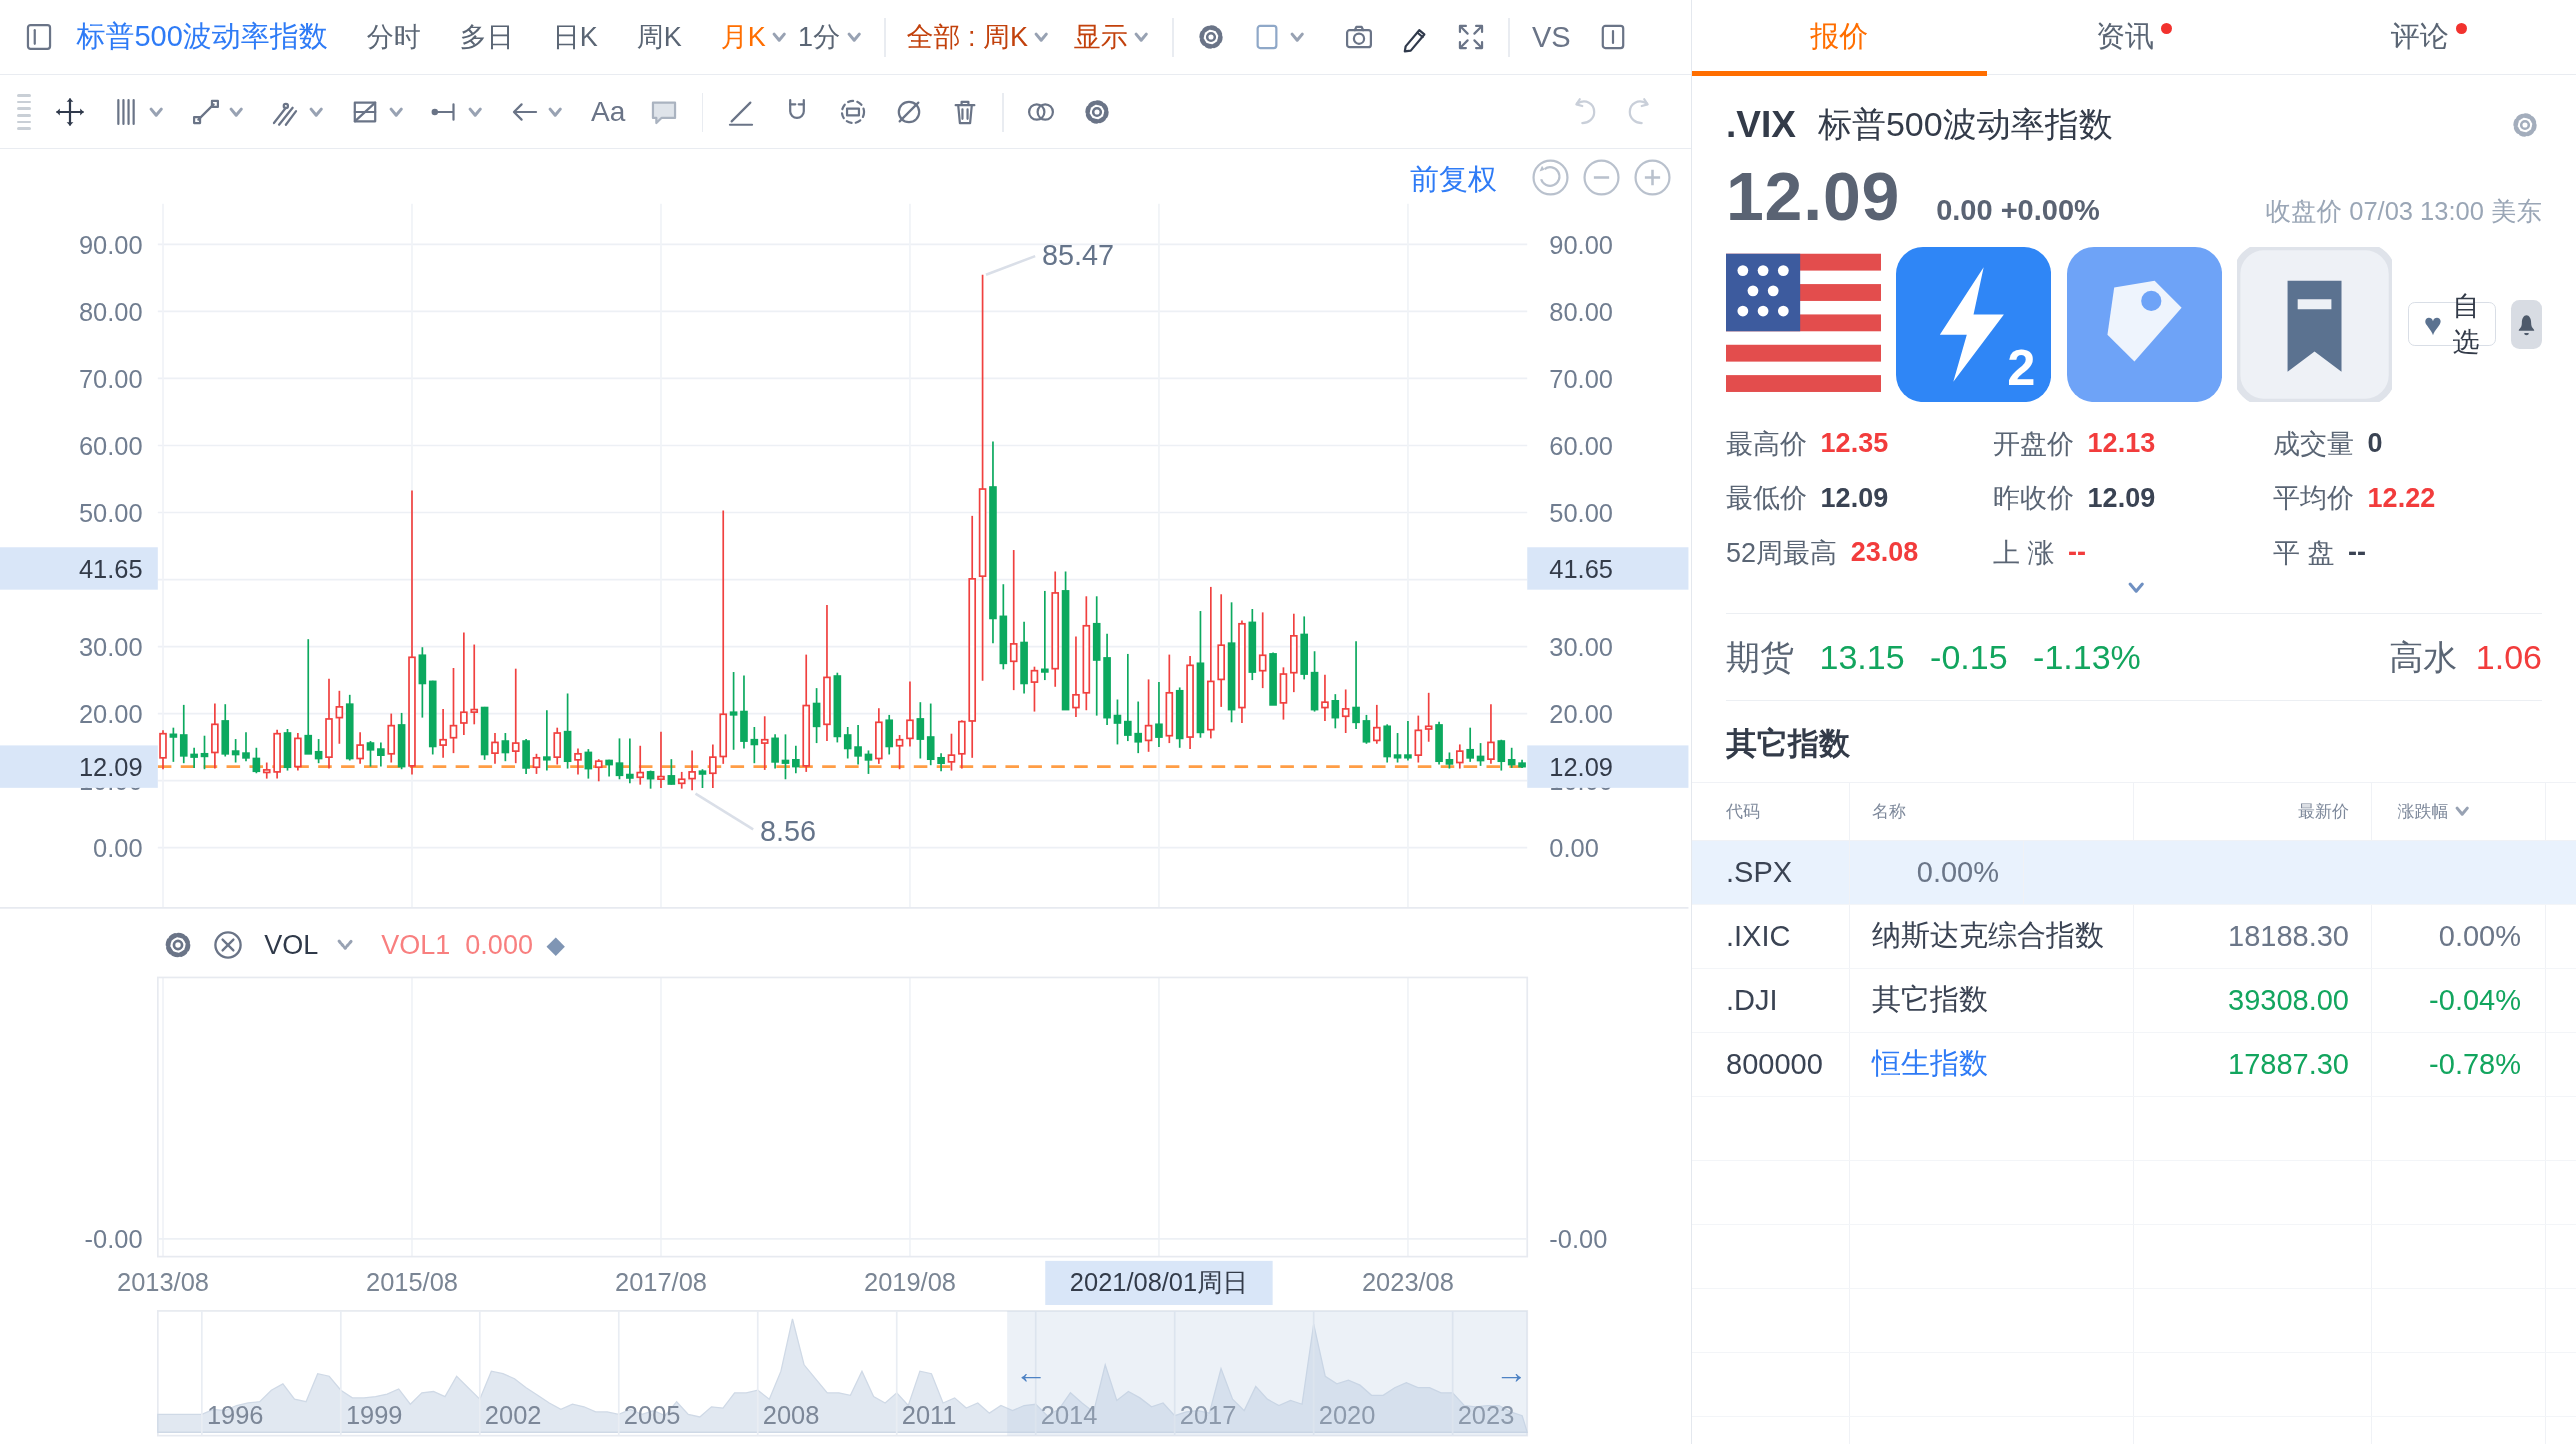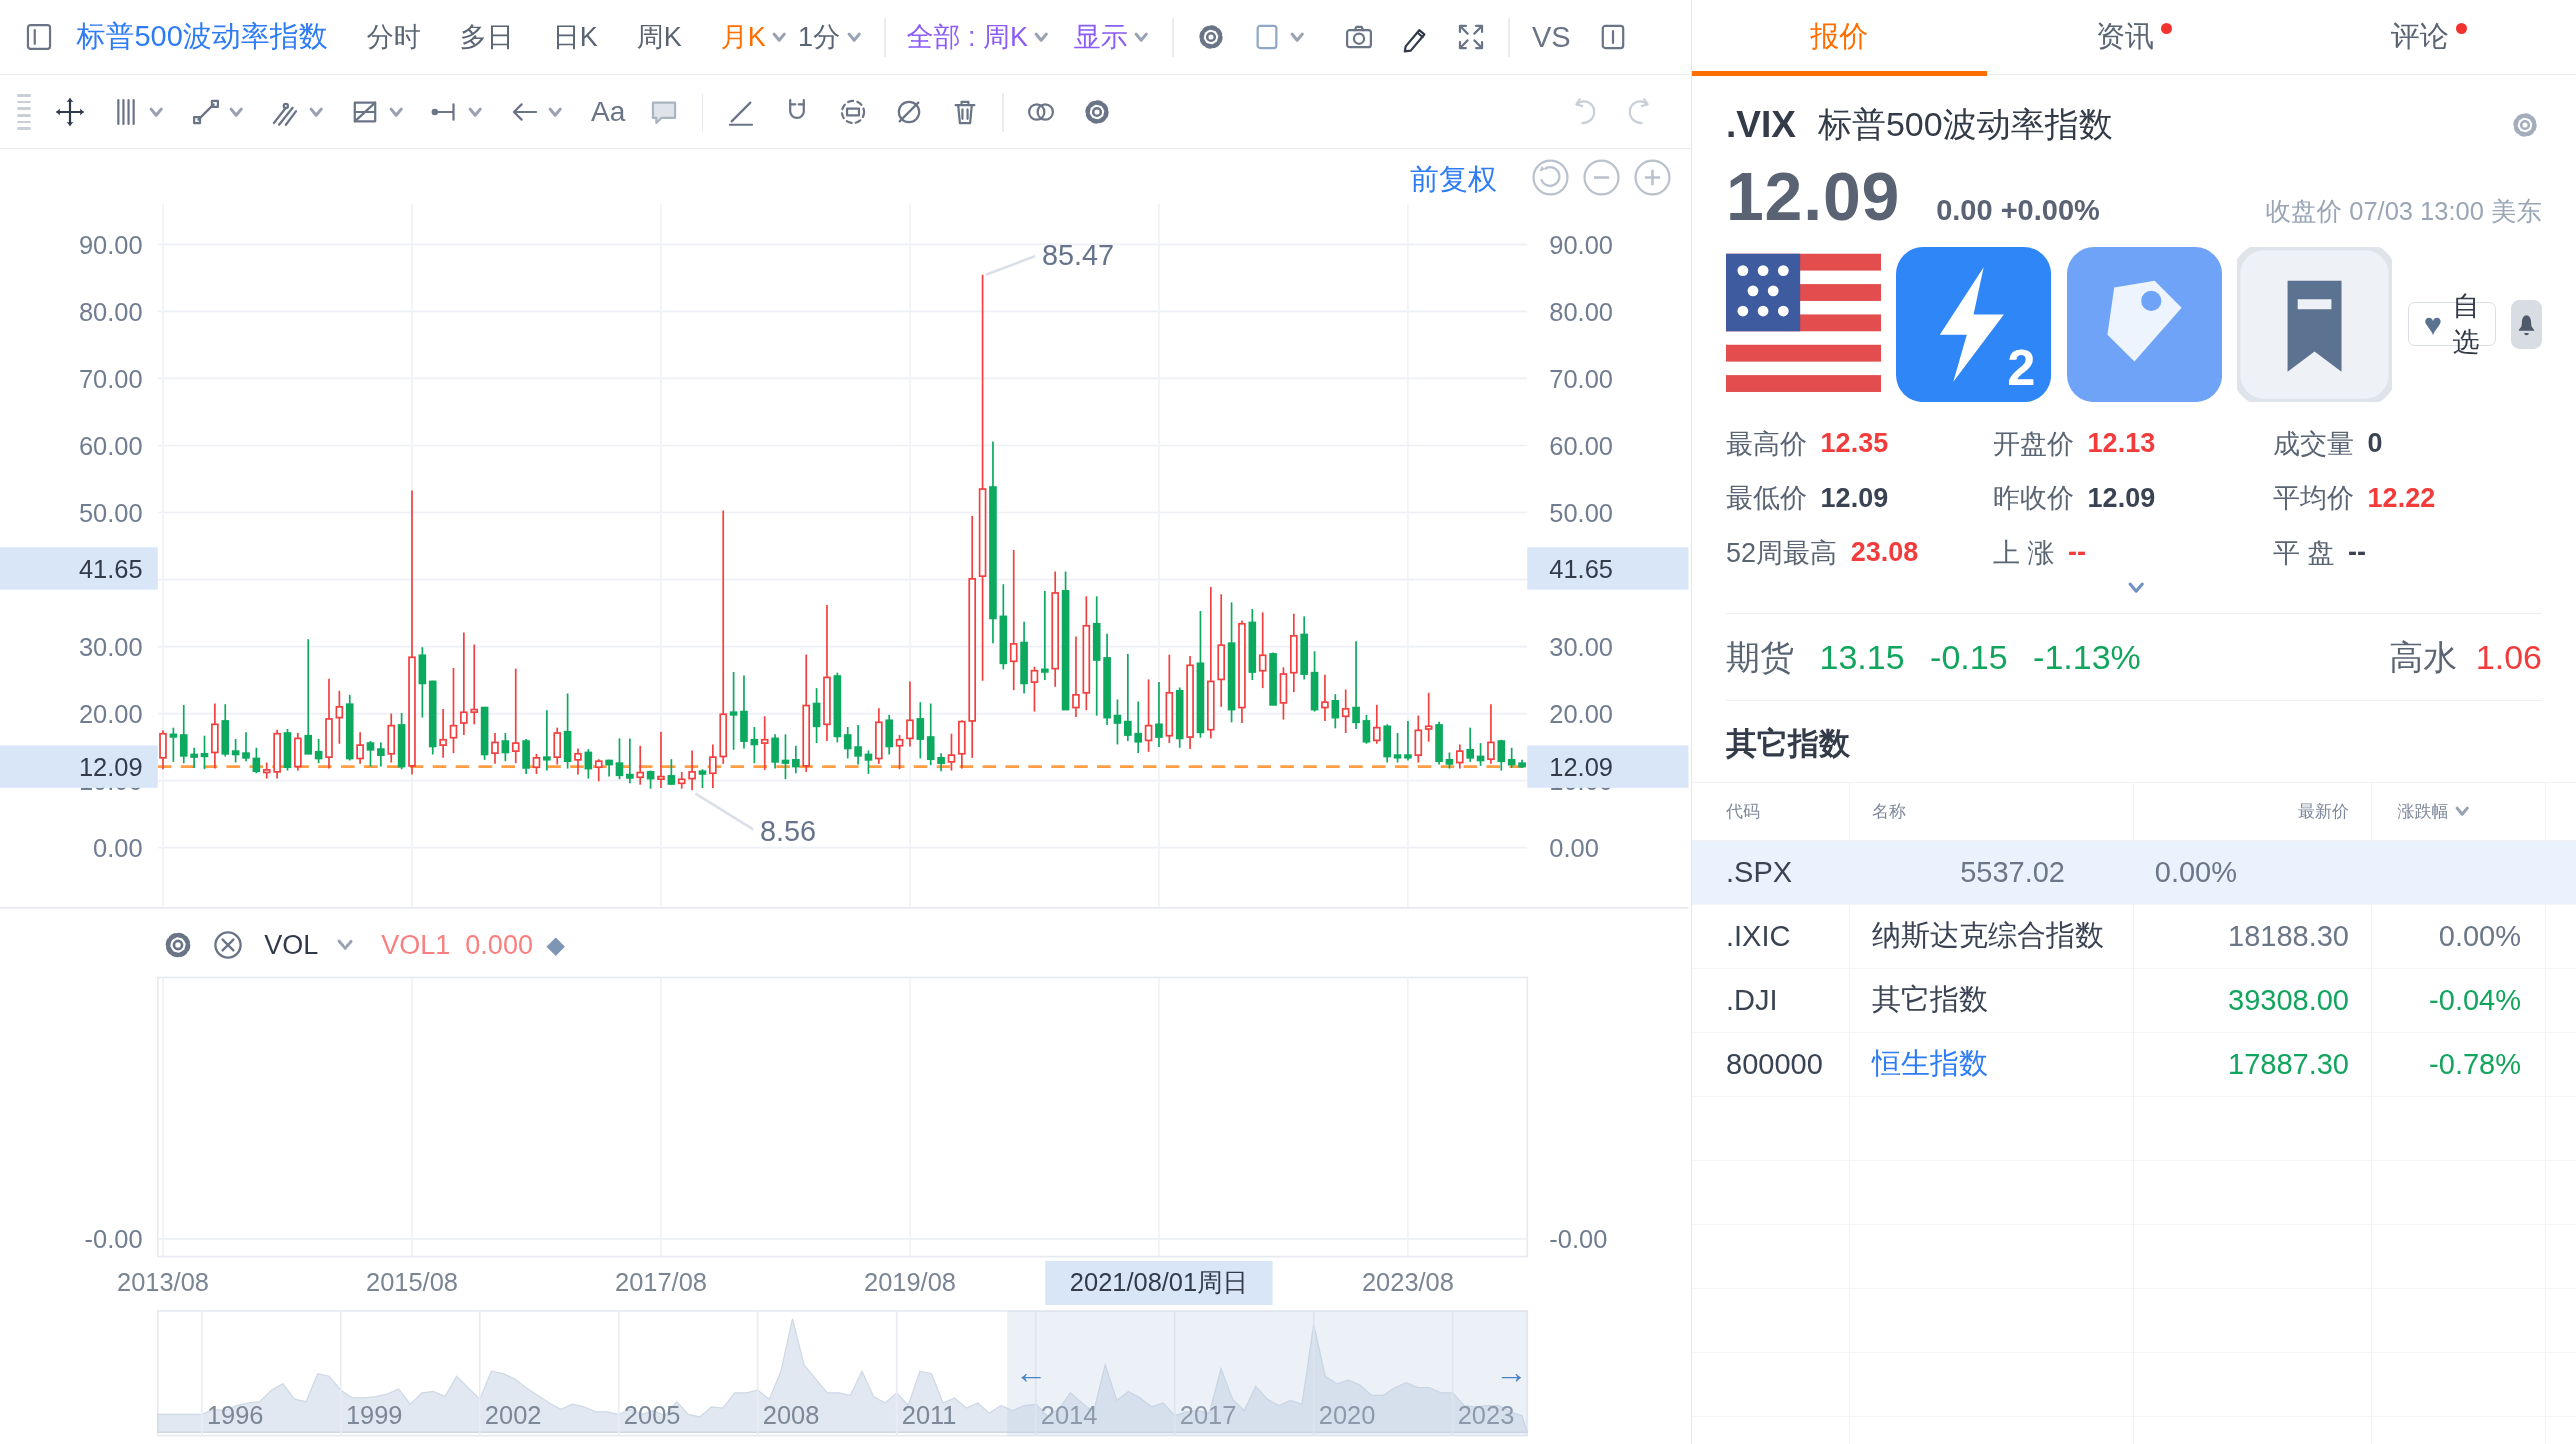--- a/index.html
+++ b/index.html
@@ -14,21 +14,21 @@
   .tb2 { position:absolute; left:0; top:76px; width:1691px; height:73px; display:flex; align-items:center;
          padding-left:12px; border-bottom:1.7px solid #e9ecf1; background:#fff; z-index:5;justify-content:flex-end; }
   .ti { width:34px; height:34px; stroke:#6a7487; fill:none; stroke-width:2.6; stroke-linecap:round; stroke-linejoin:round; flex:none; }
   .ti.dark { stroke:#303a4c; }
   .ti.dis  { stroke:#c9cfd9; }
   .chv { width:20.4px; height:20.4px; stroke:#98a2b3; fill:none; stroke-width:3; stroke-linecap:round; stroke-linejoin:round; flex:none; margin-left:3.4px;}
   .vsep { width:1.7px; height:39px; background:#e9ecf1; margin:0 20.4px; flex:none; }
   .sym  { color:var(--link-blue); font-size:29px; margin-left:20.4px; white-space:nowrap; }
   .tab  { font-size:27px; color:#5a6574; margin-left:39px; white-space:nowrap; cursor:pointer; }
   .tab.on { color:var(--accent-orange); }
-  .tbtxt { font-size:27px; color:#8b5cf6; white-space:nowrap; }
+  .tbtxt { font-size:27px; color:#c2410c; white-space:nowrap; }
   .vslbl { font-size:29px; color:#6a7487; margin:0 15.3px 0 1.7px; }
   .icnbtn { display:flex; align-items:center; margin-left:22px; }
   .grip { display:flex; flex-direction:column; gap:4.2px; margin:0 13.6px 0 5.1px; }
   .grip i { width:13.6px; height:2.5px; background:#c9cfd6; border-radius:1.7px; }
   .aa { font-size:28px; color:#6a7487; margin-left:25.5px; }
 
   
   #chartsvg { position:absolute; left:0; top:0; z-index:1; }
   .adj { position:absolute; left:1410px; top:160px; font-size:29px; color:var(--link-blue); z-index:2; cursor:pointer; }
   .zoomctl { position:absolute; left:1531px; top:158px; display:flex; gap:12px; z-index:2; }
@@ -846,21 +846,20 @@
         <span>涨跌幅</span>
       <svg class="chv" viewBox="0 0 20 20">
           <path d="M5 7l5 6 5-6"></path>
         </svg>
       </div>
     <div class="cell c4"></div>
   </div>
   <div id="idxrows">
       <div class="irow hl">
         <div class="cell c0 v-dark">.SPX</div>
-        <div class="cell c2 v-gray">5537.02</div>
         <div class="cell c3 v-gray">0.00%</div>
         <div class="cell c4"></div>
       </div>
       <div class="irow">
         <div class="cell c0 v-dark">.IXIC</div>
         <div class="cell c1 v-dark">纳斯达克综合指数</div>
         <div class="cell c2 v-gray">18188.30</div>
         <div class="cell c3 v-gray">0.00%</div>
         <div class="cell c4"></div>
       </div>

